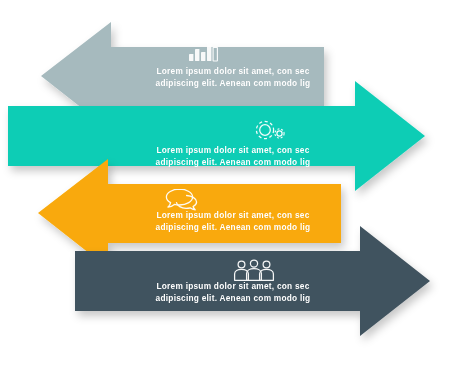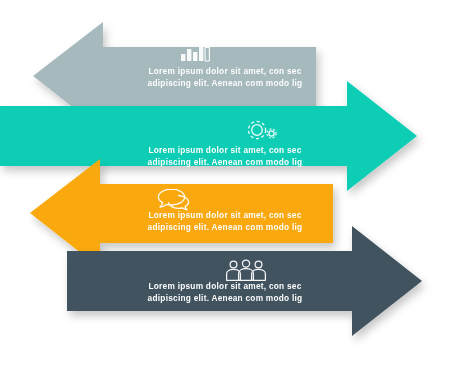--- a/index.html
+++ b/index.html
@@ -3,21 +3,21 @@
 <meta charset="utf-8">
 <style>
   html,body{margin:0;padding:0;}
   body{
     width:450px;height:367px;
     background:#ffffff;
     font-family:"Liberation Sans", sans-serif;
     overflow:hidden;
     position:relative;
   }
-  #stage{position:absolute;left:0;top:0;width:372px;height:367px;}
+  #stage{position:absolute;left:8px;top:0;width:372px;height:367px;}
   .band{position:absolute;}
   .band svg{display:block;overflow:visible;}
   .bandtext{
     position:absolute;
     text-align:center;
     color:#ffffff;
     font-size:8.3px;
     line-height:11.6px;
     letter-spacing:0.25px;
     font-weight:700;

